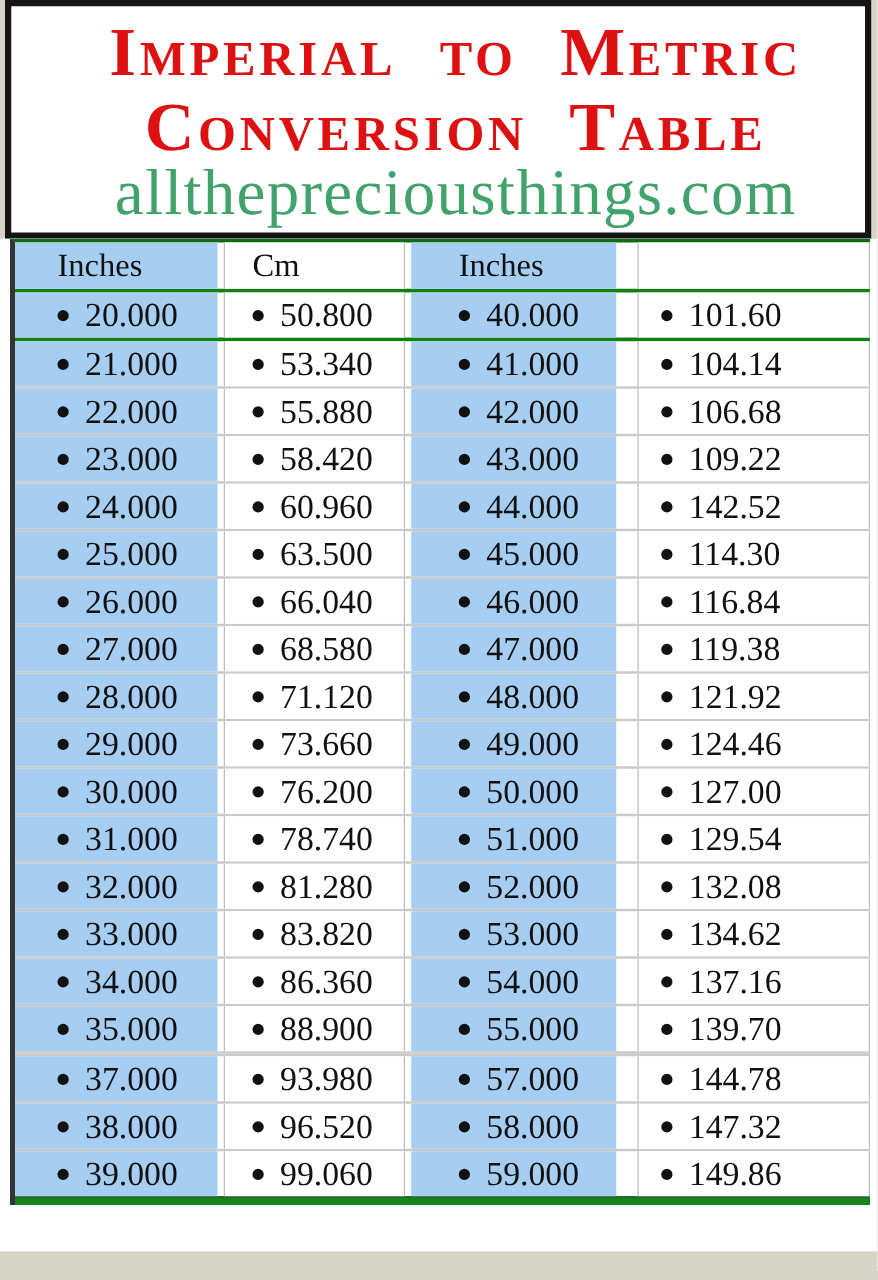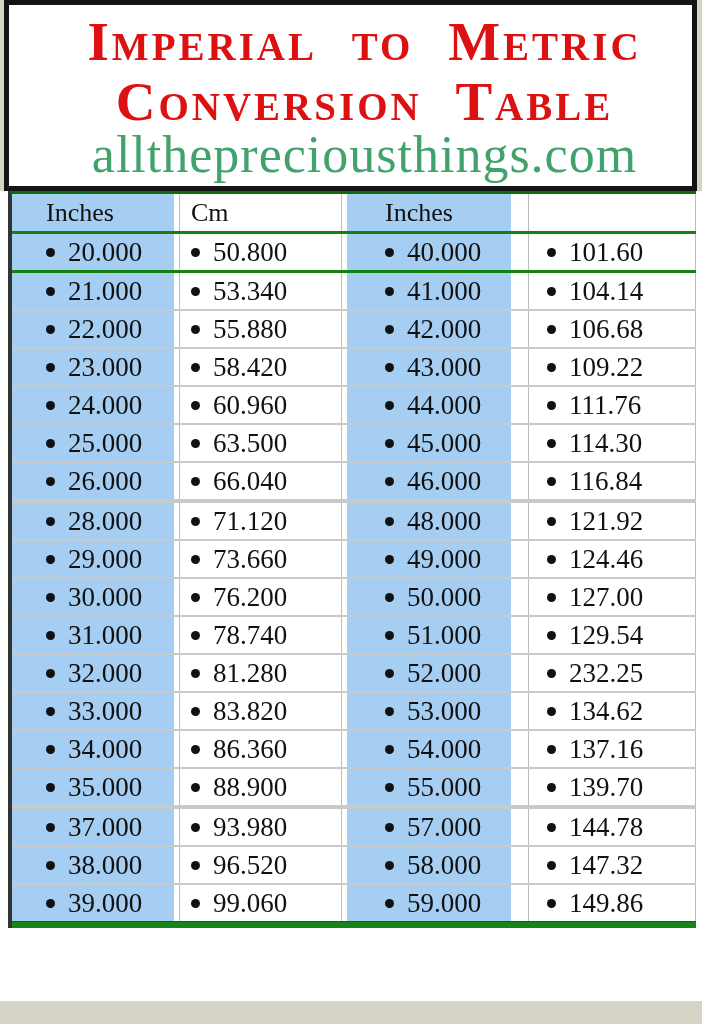--- a/index.html
+++ b/index.html
@@ -66,21 +66,21 @@
   .cell {
     box-sizing: border-box;
     line-height: 36px;
     font-size: 27px;
     color: #111111;
     white-space: nowrap;
     overflow: hidden;
   }
   .trow.head .cell { line-height: 37px; font-size: 26px; }
   .c1 { width: 162px; padding-left: 34px; }
-  .c2 { width: 163px; padding-left: 11px; }
+  .c2 { width: 145px; padding-left: 22px; }
   .c3 { width: 164px; padding-left: 38px; }
   .c4 { flex: 1;      padding-left: 18px; margin-left: 12px; }
   .blue  { background: #a6cdf2; }
   .white {
     background: #ffffff;
     border-left: 1px solid #bdbdbd;
     border-right: 1px solid #bdbdbd;
   }
   .dot {
     display: inline-block;
@@ -141,37 +141,43 @@
         <div class="cell c1 blue"><span class="dot"></span><span>23.000</span></div>
         <div class="cell c2 white"><span class="dot"></span><span>58.420</span></div>
         <div class="cell c3 blue"><span class="dot"></span><span>43.000</span></div>
         <div class="cell c4 white"><span class="dot"></span><span>109.22</span></div>
       </div>
       <div class="sep gray"></div>
       <div class="trow">
         <div class="cell c1 blue"><span class="dot"></span><span>24.000</span></div>
         <div class="cell c2 white"><span class="dot"></span><span>60.960</span></div>
         <div class="cell c3 blue"><span class="dot"></span><span>44.000</span></div>
-        <div class="cell c4 white"><span class="dot"></span><span>111.76</span></div>
+        <div class="cell c4 white"><span class="dot"></span><span>142.52</span></div>
       </div>
       <div class="sep gray"></div>
       <div class="trow">
         <div class="cell c1 blue"><span class="dot"></span><span>25.000</span></div>
         <div class="cell c2 white"><span class="dot"></span><span>63.500</span></div>
         <div class="cell c3 blue"><span class="dot"></span><span>45.000</span></div>
         <div class="cell c4 white"><span class="dot"></span><span>114.30</span></div>
       </div>
       <div class="sep gray"></div>
       <div class="trow">
         <div class="cell c1 blue"><span class="dot"></span><span>26.000</span></div>
         <div class="cell c2 white"><span class="dot"></span><span>66.040</span></div>
         <div class="cell c3 blue"><span class="dot"></span><span>46.000</span></div>
         <div class="cell c4 white"><span class="dot"></span><span>116.84</span></div>
       </div>
       <div class="sep gray"></div>
+      <div class="trow">
+        <div class="cell c1 blue"><span class="dot"></span><span>27.000</span></div>
+        <div class="cell c2 white"><span class="dot"></span><span>68.580</span></div>
+        <div class="cell c3 blue"><span class="dot"></span><span>47.000</span></div>
+        <div class="cell c4 white"><span class="dot"></span><span>119.38</span></div>
+      </div>
       <div class="sep gray"></div>
       <div class="trow">
         <div class="cell c1 blue"><span class="dot"></span><span>28.000</span></div>
         <div class="cell c2 white"><span class="dot"></span><span>71.120</span></div>
         <div class="cell c3 blue"><span class="dot"></span><span>48.000</span></div>
         <div class="cell c4 white"><span class="dot"></span><span>121.92</span></div>
       </div>
       <div class="sep gray"></div>
       <div class="trow">
         <div class="cell c1 blue"><span class="dot"></span><span>29.000</span></div>
@@ -191,21 +197,21 @@
         <div class="cell c1 blue"><span class="dot"></span><span>31.000</span></div>
         <div class="cell c2 white"><span class="dot"></span><span>78.740</span></div>
         <div class="cell c3 blue"><span class="dot"></span><span>51.000</span></div>
         <div class="cell c4 white"><span class="dot"></span><span>129.54</span></div>
       </div>
       <div class="sep gray"></div>
       <div class="trow">
         <div class="cell c1 blue"><span class="dot"></span><span>32.000</span></div>
         <div class="cell c2 white"><span class="dot"></span><span>81.280</span></div>
         <div class="cell c3 blue"><span class="dot"></span><span>52.000</span></div>
-        <div class="cell c4 white"><span class="dot"></span><span>232.25</span></div>
+        <div class="cell c4 white"><span class="dot"></span><span>132.08</span></div>
       </div>
       <div class="sep gray"></div>
       <div class="trow">
         <div class="cell c1 blue"><span class="dot"></span><span>33.000</span></div>
         <div class="cell c2 white"><span class="dot"></span><span>83.820</span></div>
         <div class="cell c3 blue"><span class="dot"></span><span>53.000</span></div>
         <div class="cell c4 white"><span class="dot"></span><span>134.62</span></div>
       </div>
       <div class="sep gray"></div>
       <div class="trow">

